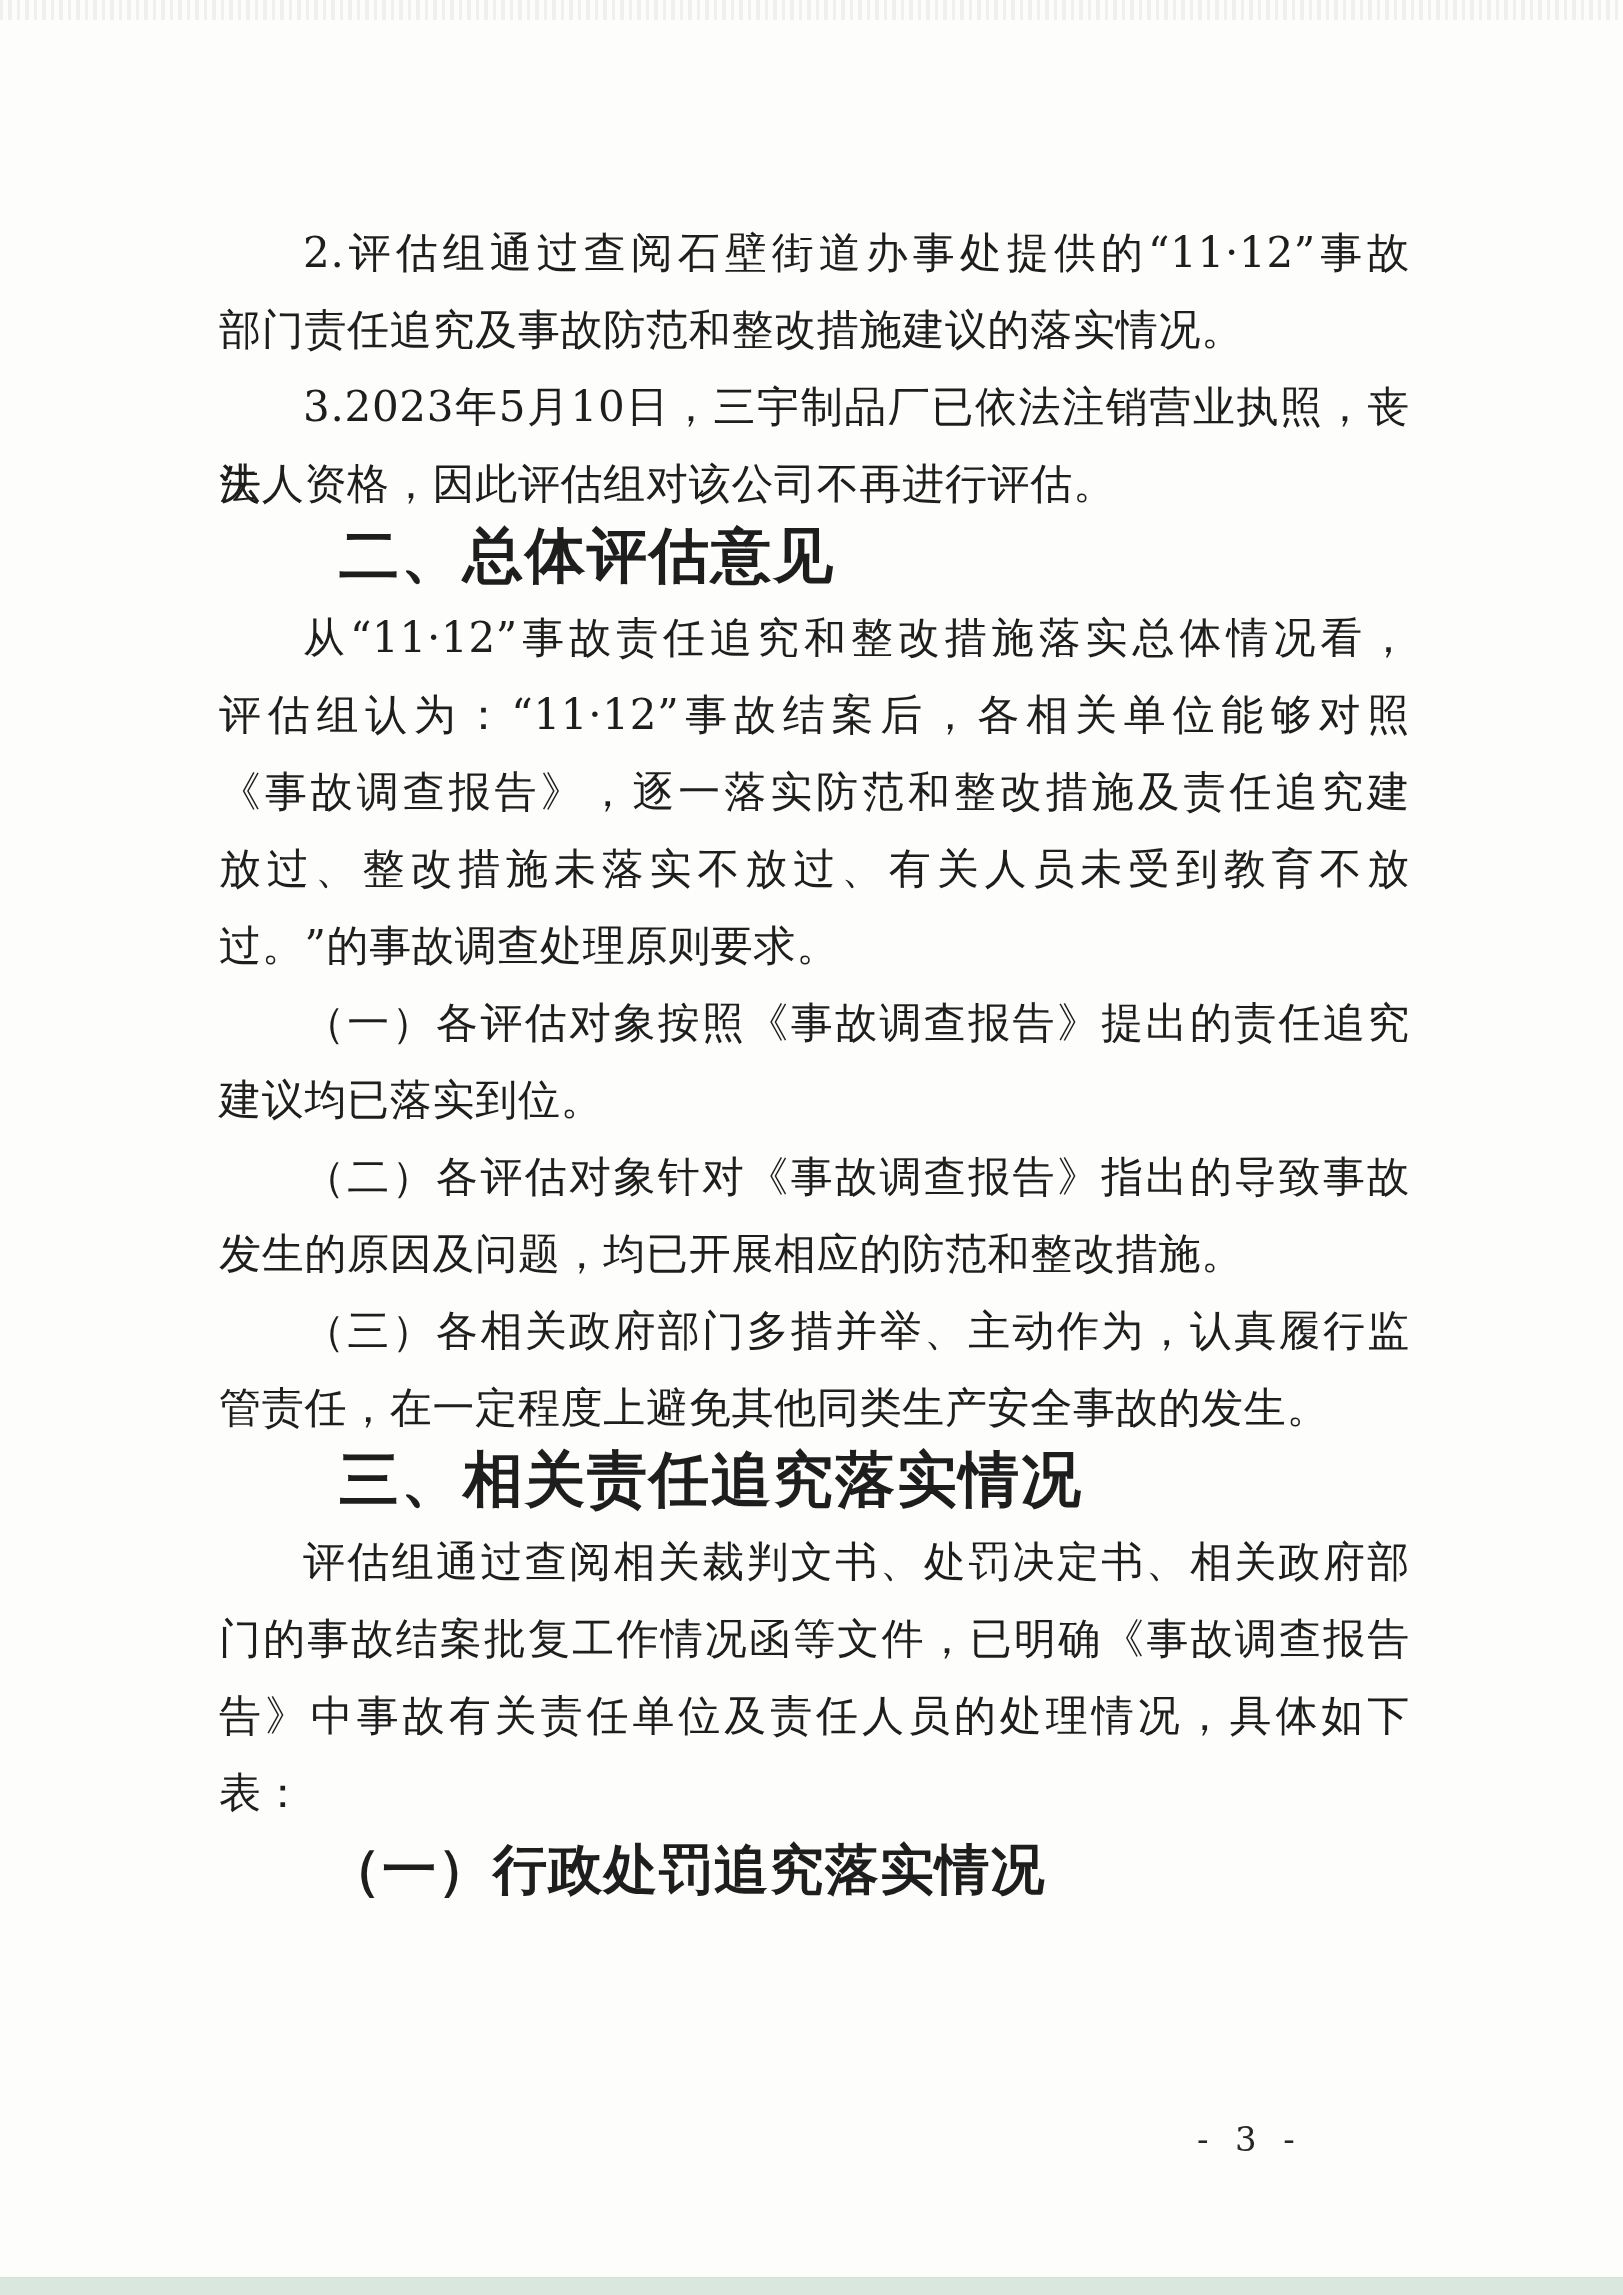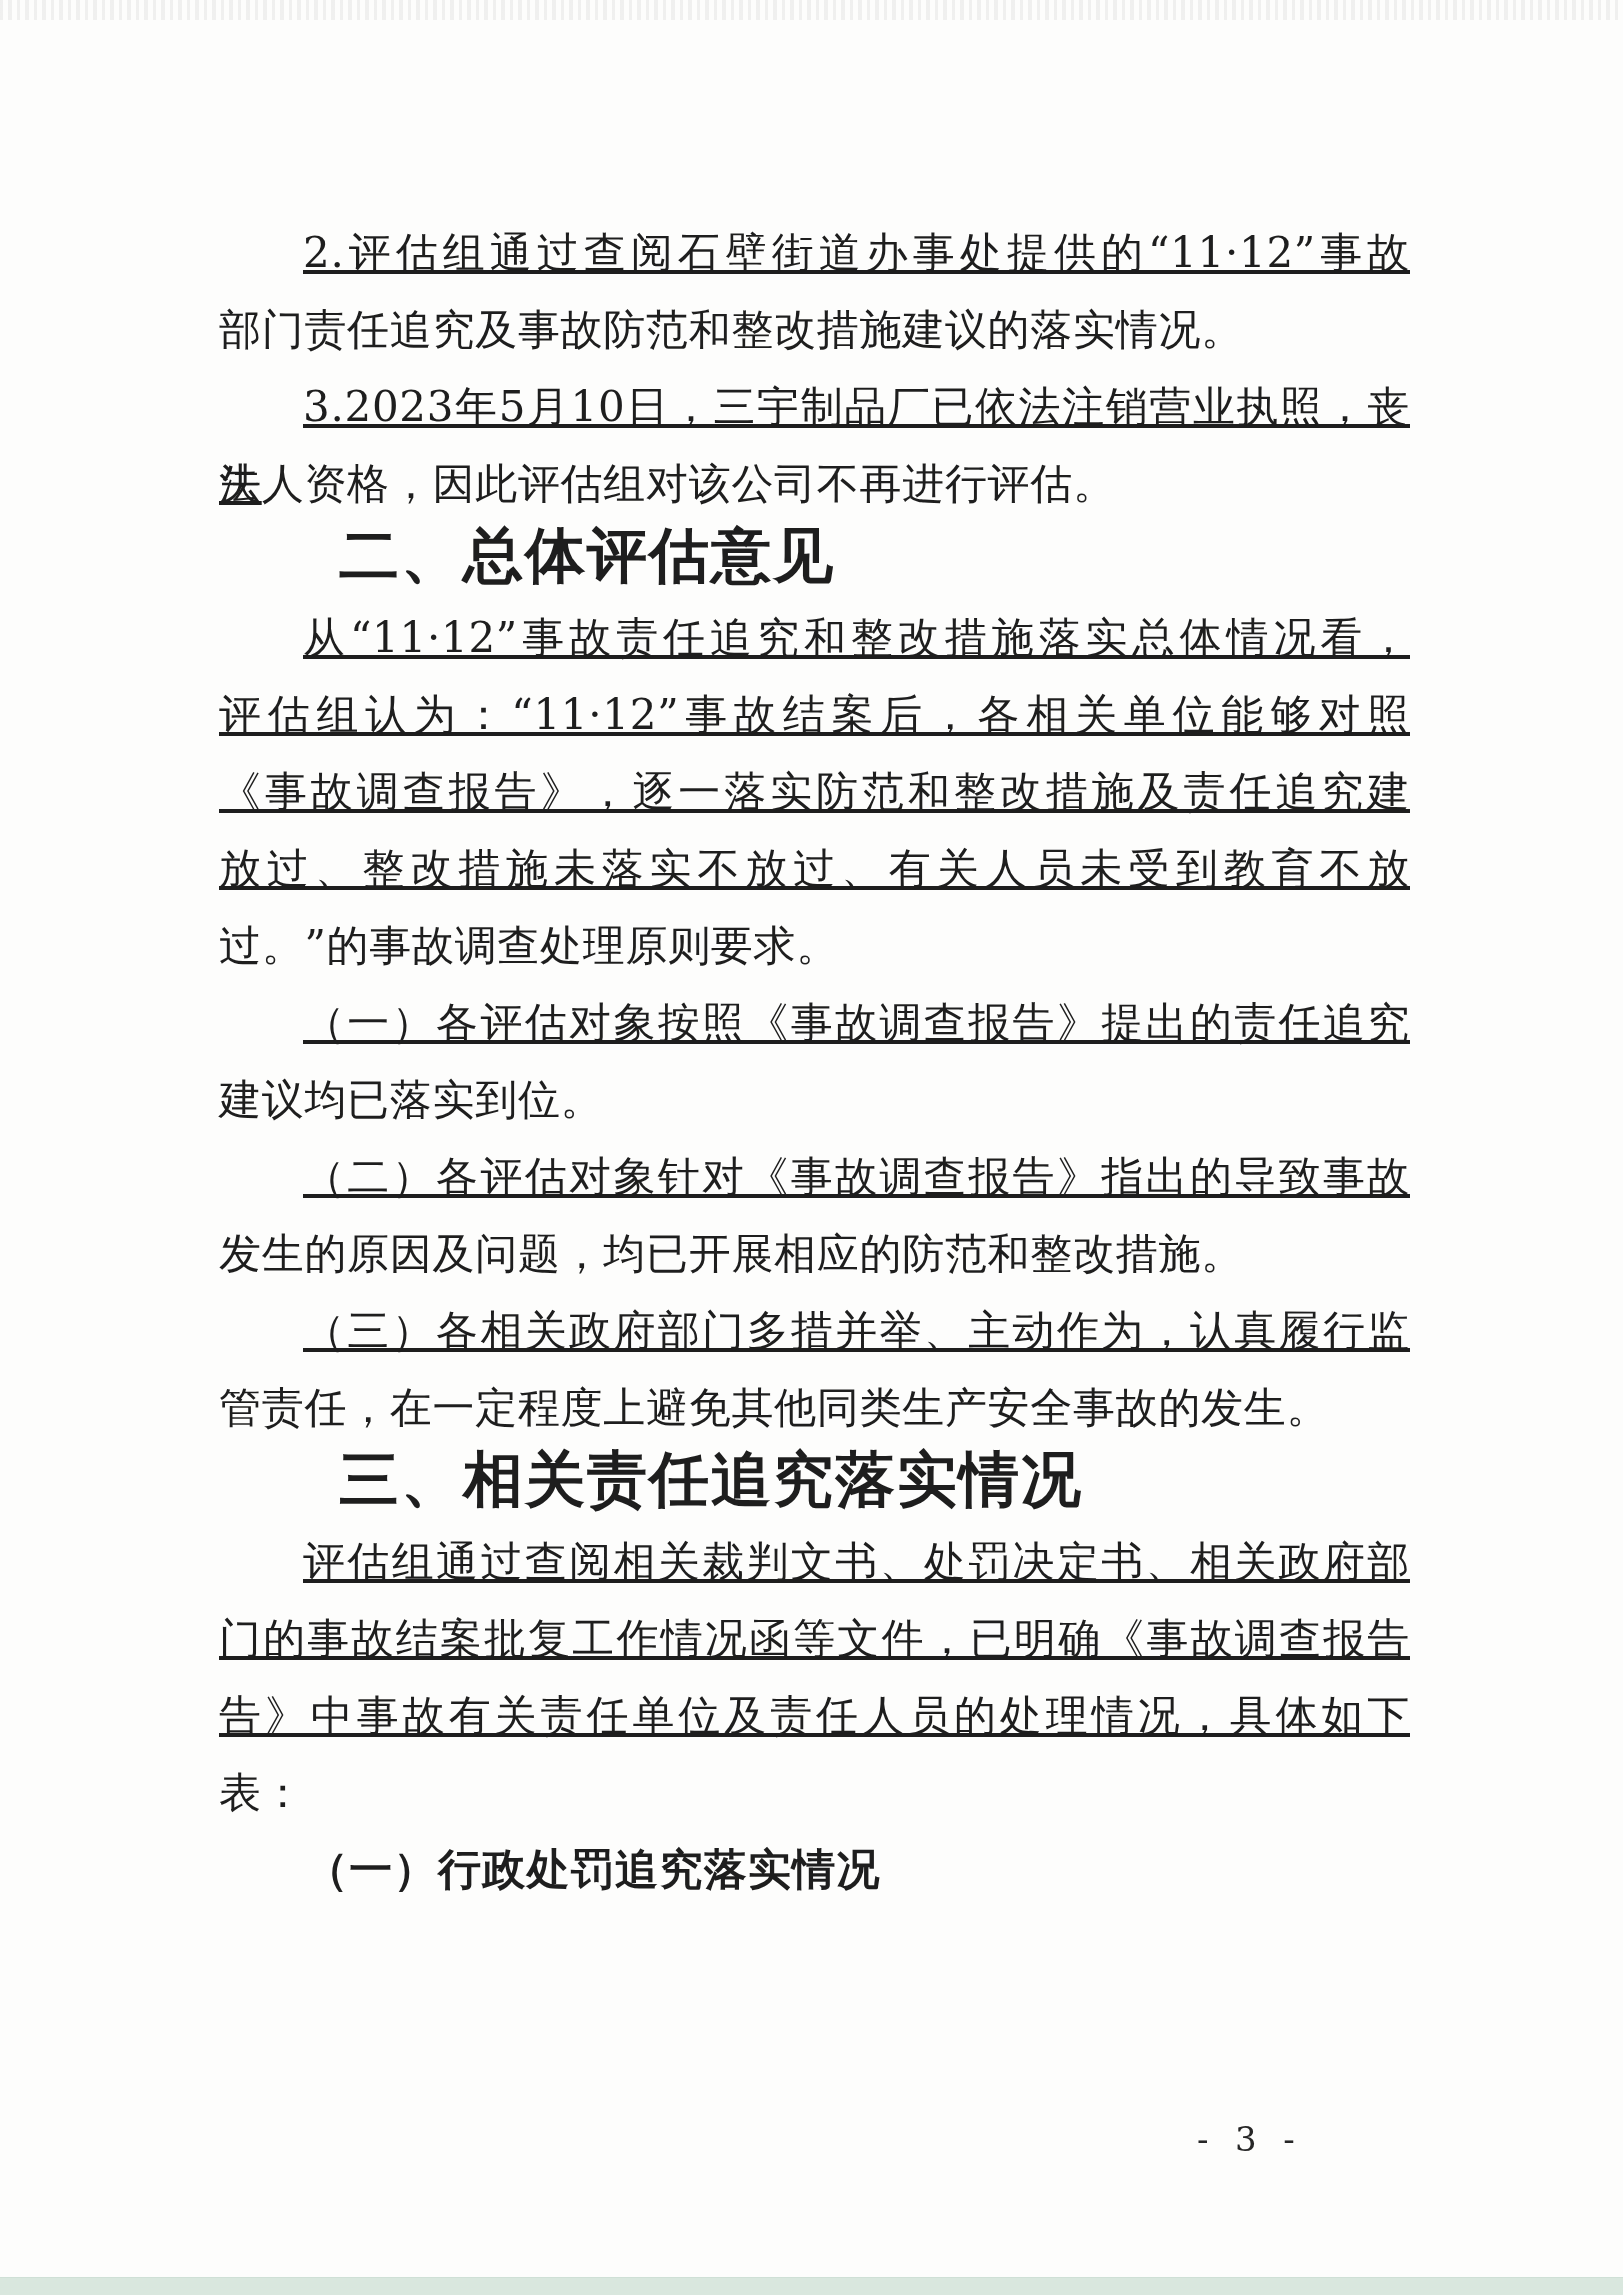--- a/index.html
+++ b/index.html
@@ -34,32 +34,31 @@
     height: 77px;
     line-height: 77px;
     font-size: 42px;
     letter-spacing: 0.7px;
     white-space: nowrap;
   }
   .full {
     white-space: normal;
     text-align: justify;
     text-align-last: justify;
-    text-decoration: underline;
   }
   .indent { text-indent: 2em; }
   .h-hei {
     font-family: Liberation Mono, monospace;
     font-weight: 700;
     font-size: 60px;
     letter-spacing: 2px;
   }
   .h-kai {
     font-weight: 700;
-    font-size: 43px;
+    font-size: 54px;
     letter-spacing: 1.3px;
   }
   .page-number {
     position: absolute;
     left: 1197px;
     top: 2119px;
     font-size: 34px;
     letter-spacing: 7.9px;
     color: #262626;
     font-family: "DejaVu Serif", serif;

